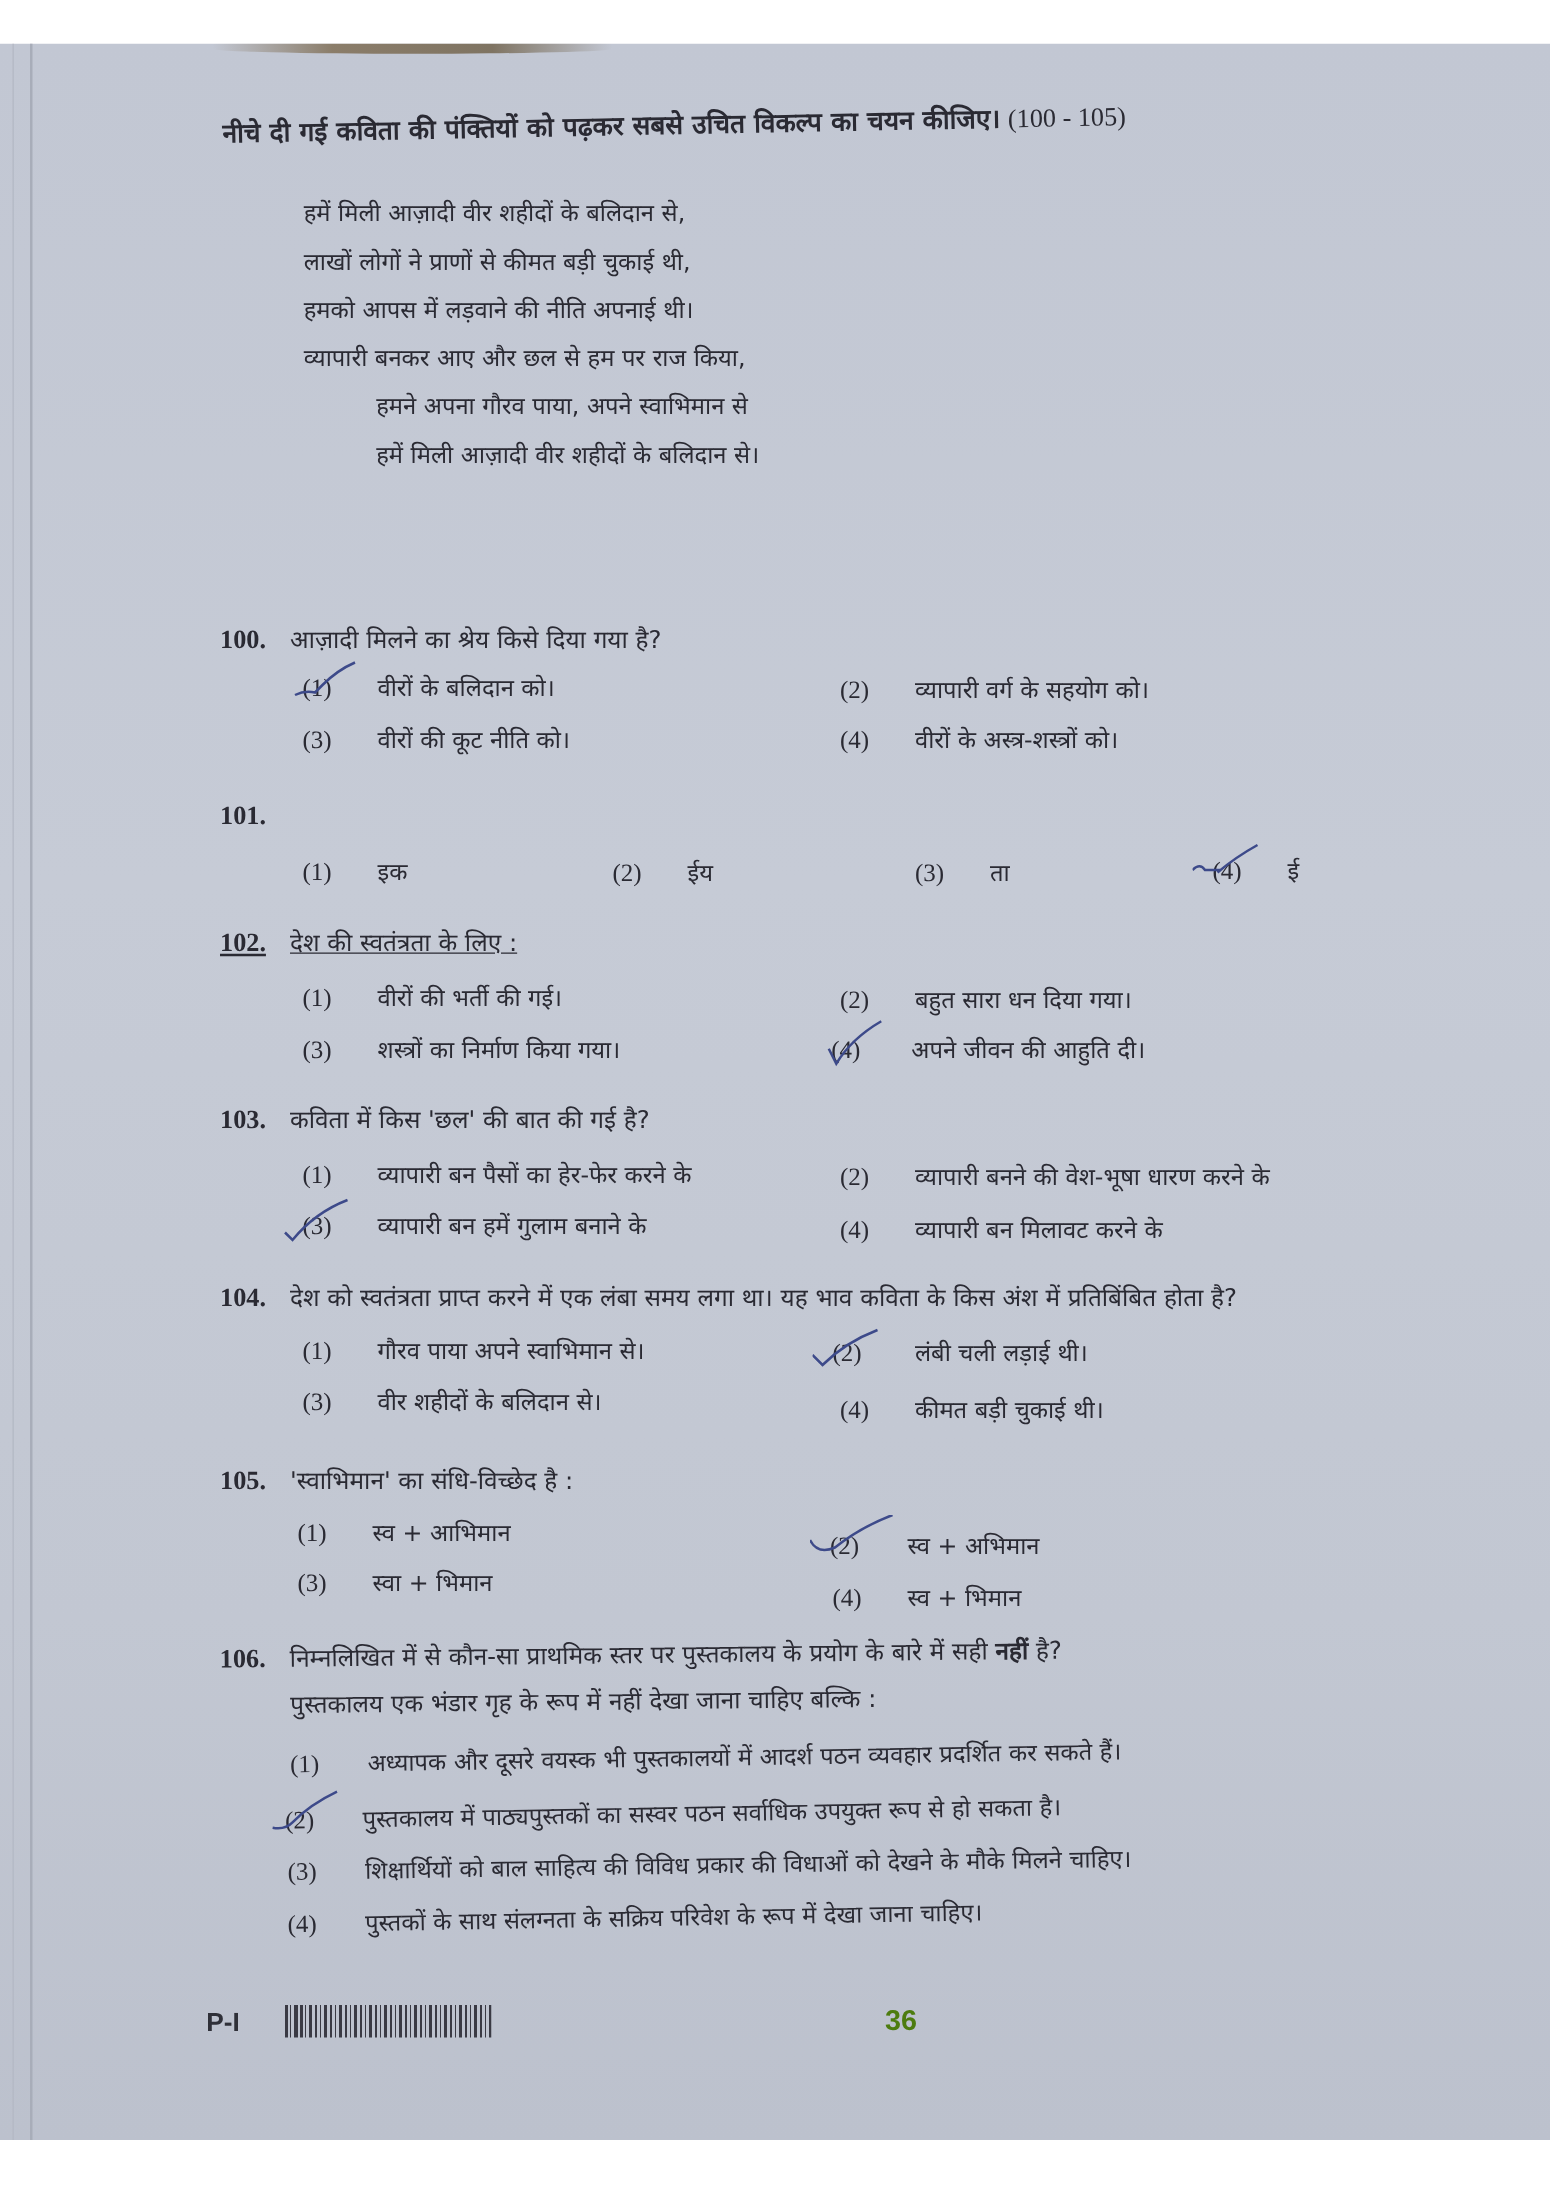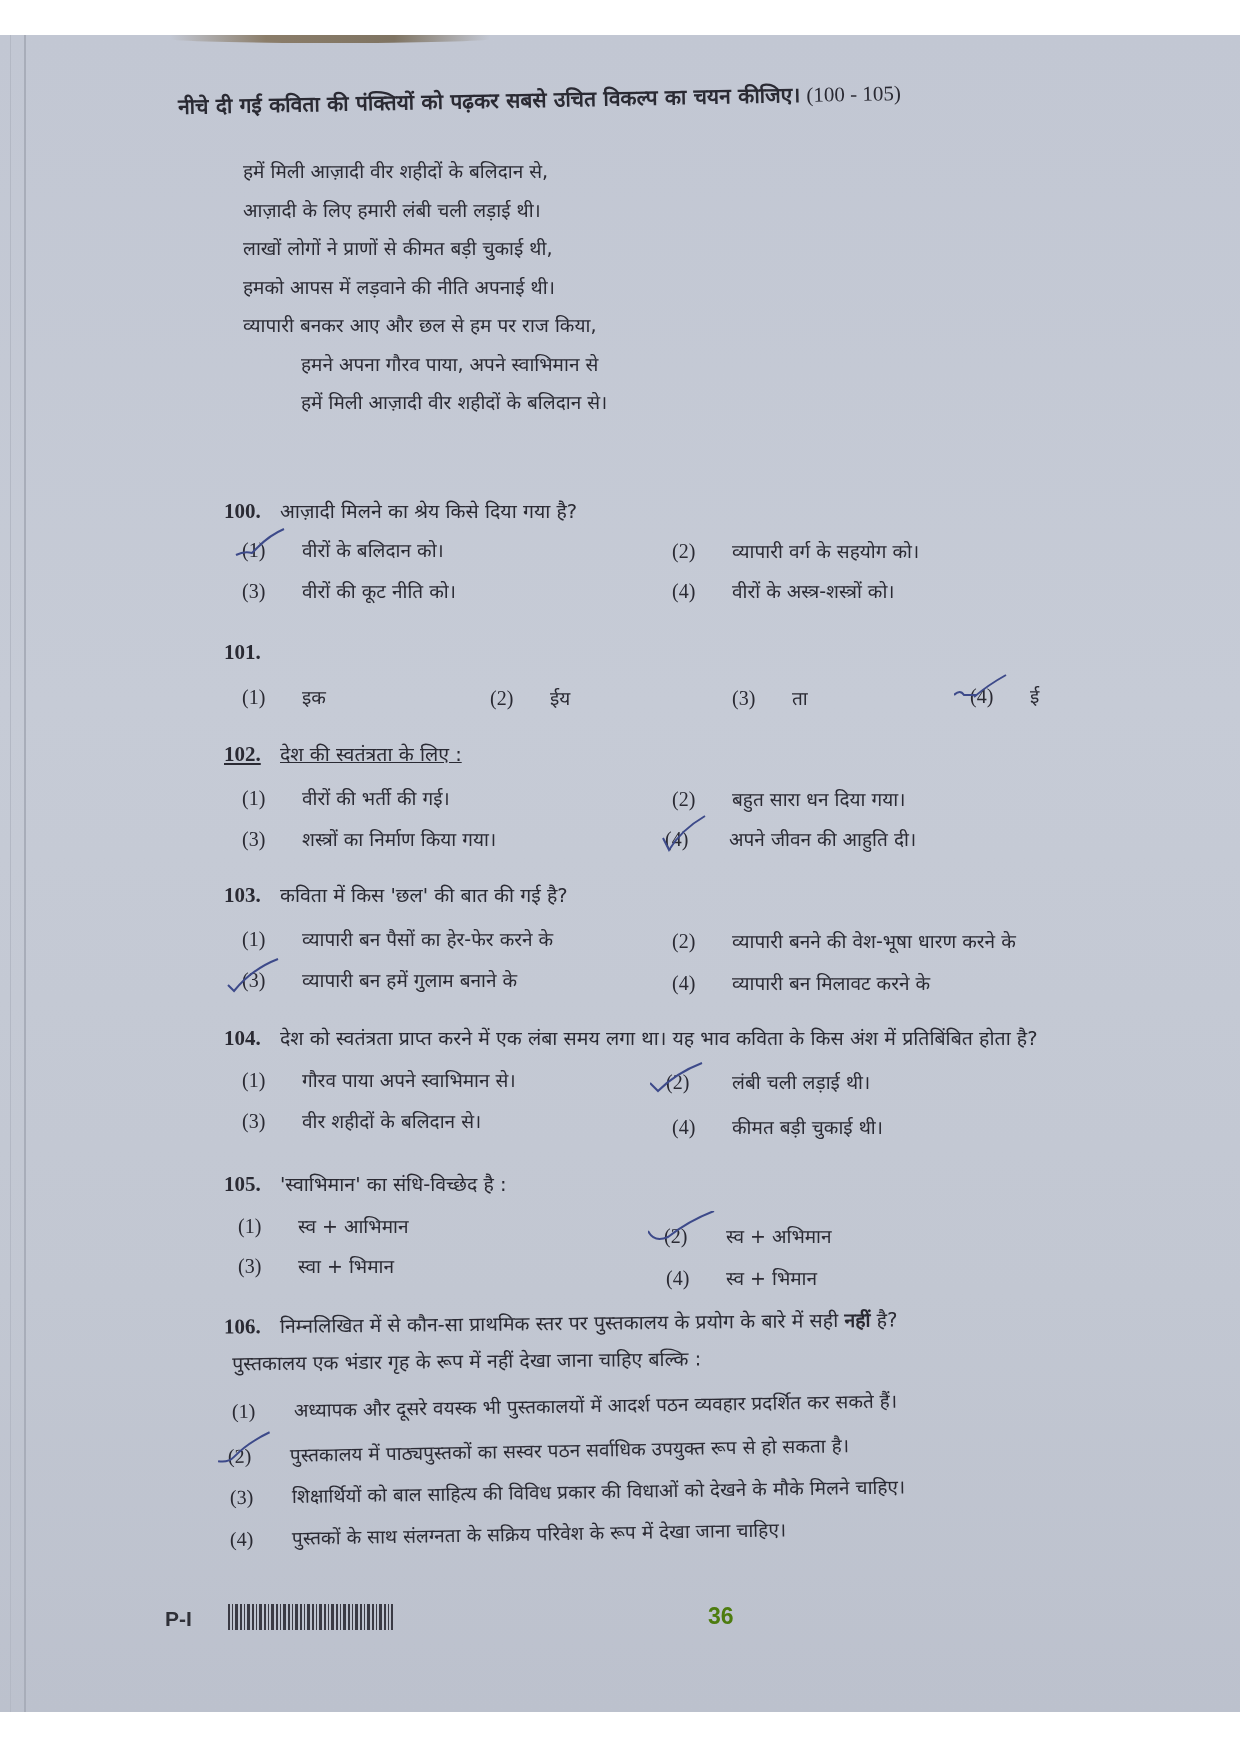--- a/index.html
+++ b/index.html
@@ -96,21 +96,20 @@
       white-space: nowrap;
       display: flex;
       align-items: baseline;
     }
     .q-num {
       font-family: "Liberation Serif", serif;
       font-weight: bold;
       font-size: 21px;
       width: 56px;
       flex: none;
-      margin-left: 48px;
     }
     .opt {
       position: absolute;
       font-size: 19px;
       white-space: nowrap;
       display: flex;
       align-items: baseline;
     }
     .opt-num {
       font-family: "Liberation Serif", serif;
@@ -164,21 +163,20 @@
 </div>
 
 <div class="content">
 
   <div class="heading">
     <span>नीचे दी गई कविता की पंक्तियों को पढ़कर सबसे उचित विकल्प का चयन कीजिए।</span><span class="range">(100 - 105)</span>
   </div>
 
   <div class="poem">
     <div class="poem-line">हमें मिली आज़ादी वीर शहीदों के बलिदान से,</div>
-    <div class="poem-line">आज़ादी के लिए हमारी लंबी चली लड़ाई थी।</div>
     <div class="poem-line">लाखों लोगों ने प्राणों से कीमत बड़ी चुकाई थी,</div>
     <div class="poem-line">हमको आपस में लड़वाने की नीति अपनाई थी।</div>
     <div class="poem-line">व्यापारी बनकर आए और छल से हम पर राज किया,</div>
     <div class="poem-line indent">हमने अपना गौरव पाया, अपने स्वाभिमान से</div>
     <div class="poem-line indent">हमें मिली आज़ादी वीर शहीदों के बलिदान से।</div>
   </div>
 
   <div class="q" style="top:497px;">
     <div class="q-stem">
       <span class="q-num">100.</span>

